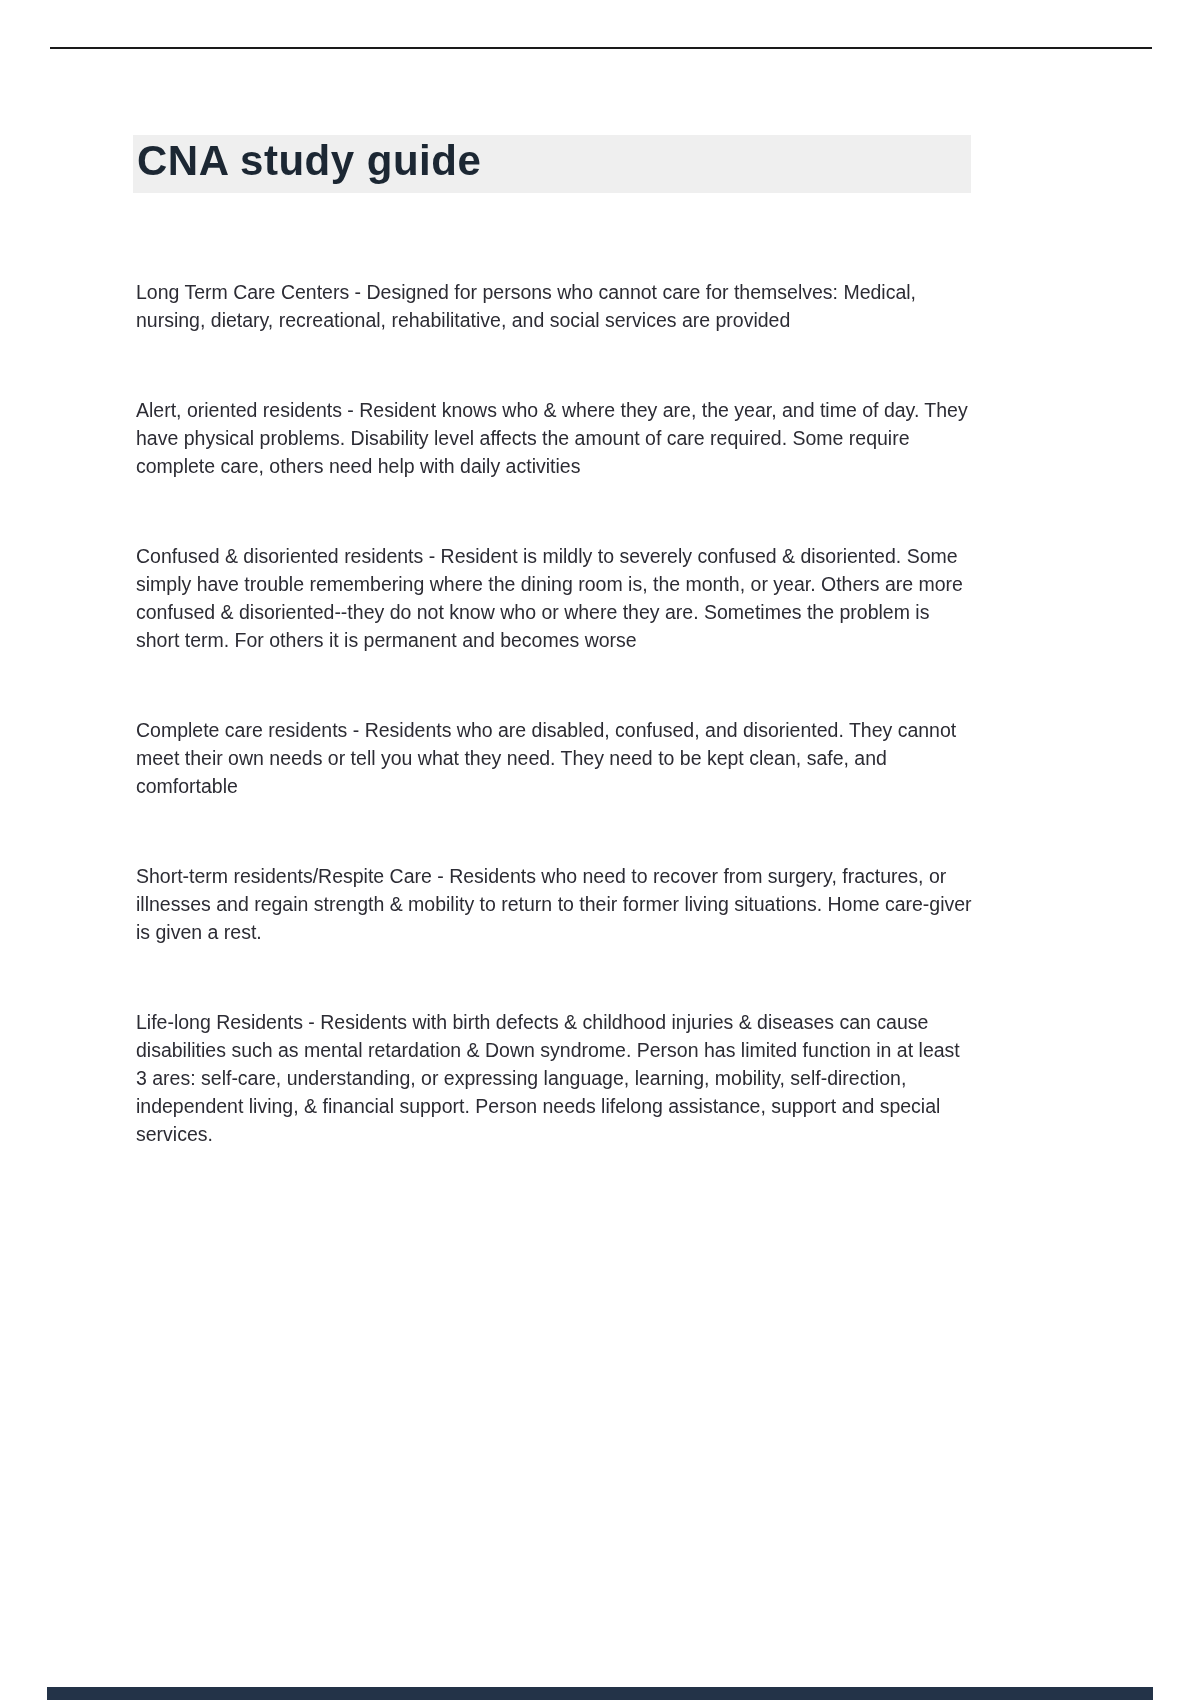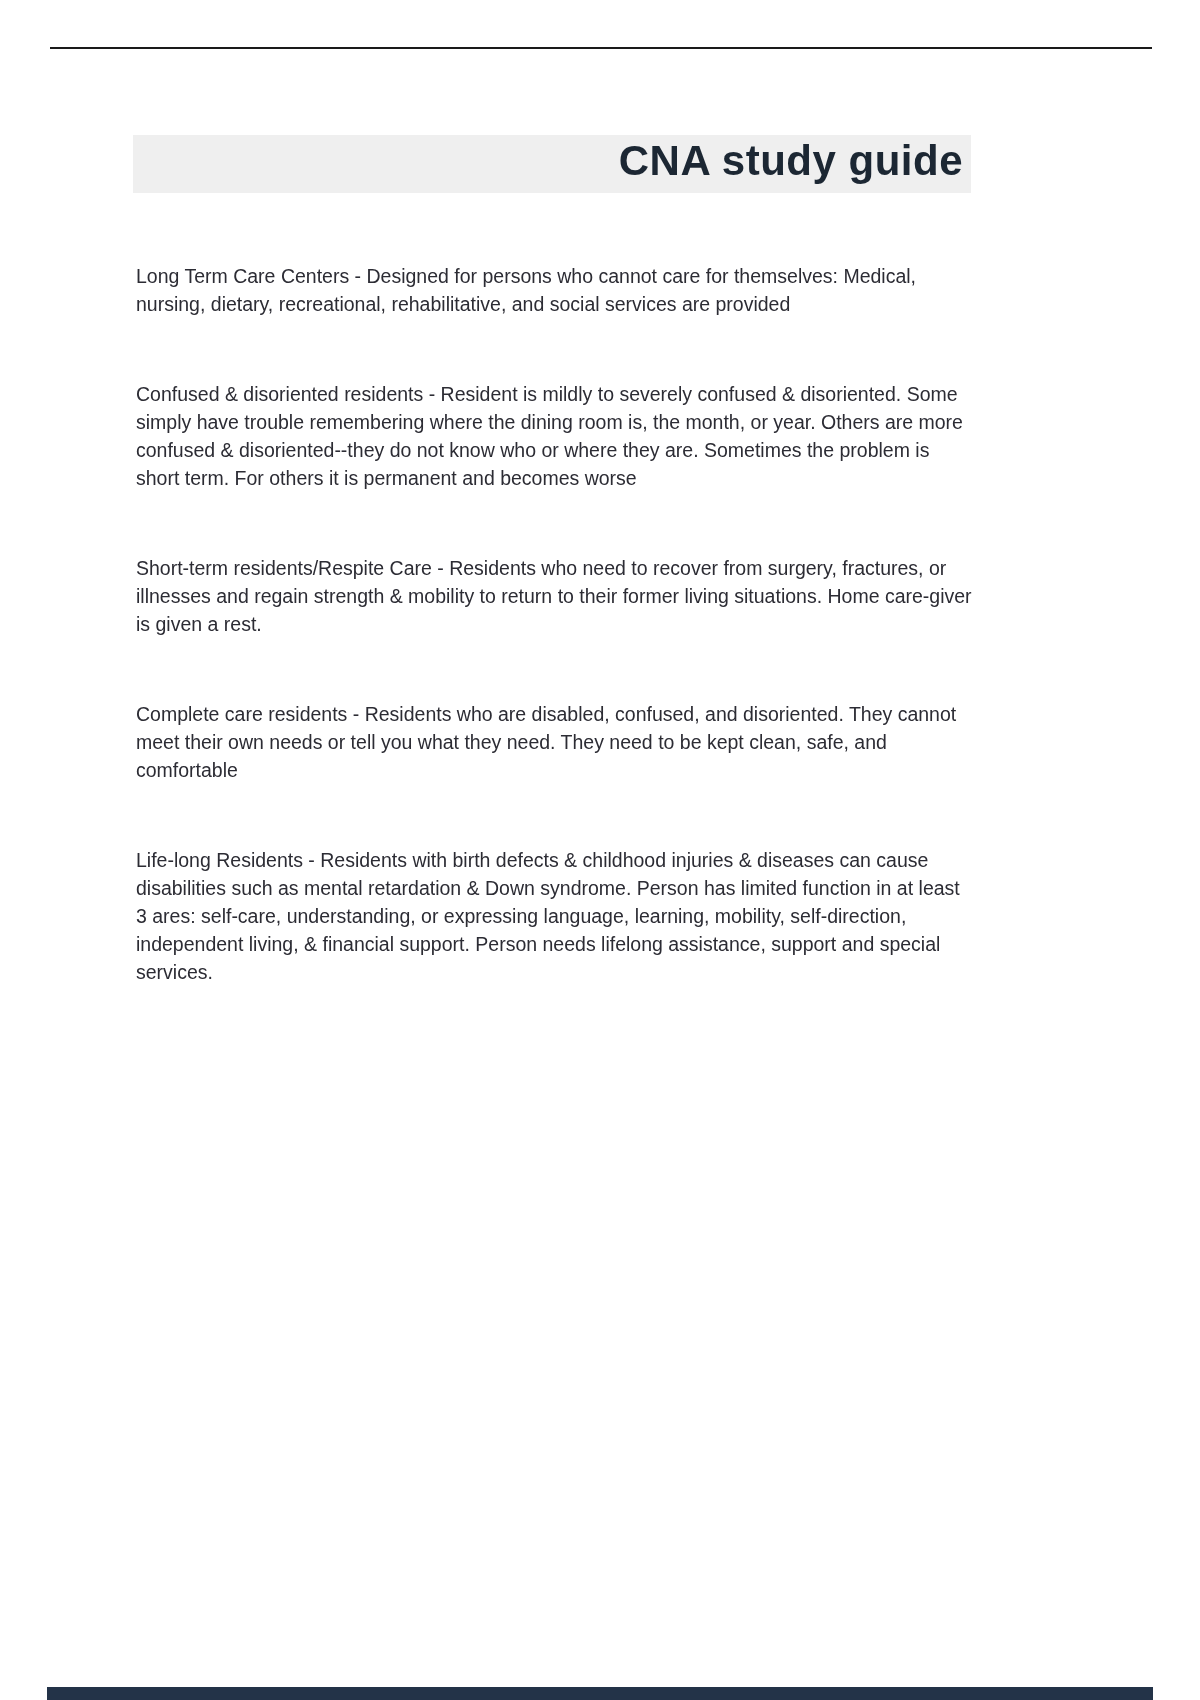--- a/index.html
+++ b/index.html
@@ -44,30 +44,29 @@
     background: var(--title-highlight);
     padding: 2px 8px 8px 4px;
   }
   .title {
     margin: 0;
     font-size: 42px;
     line-height: 48px;
     font-weight: bold;
     letter-spacing: 0.5px;
     color: var(--title-text);
-    text-align: right;
   }
   .content {
     position: absolute;
     left: 136px;
     top: 262px;
     width: 836px;
   }
   .content p {
-    margin: 0 0 62px 0;
+    margin: 16px 0 62px 0;
     font-size: 19.5px;
     line-height: 28px;
     color: var(--body-text);
   }
   .bottom-bar {
     position: absolute;
     left: 47px;
     right: 47px;
     bottom: 0;
     height: 13px;
@@ -80,21 +79,22 @@
 <div class="page">
 
   <div class="top-rule"></div>
 
   <div class="title-wrap">
     <h1 class="title">CNA study guide</h1>
   </div>
 
   <div class="content">
     <p>Long Term Care Centers - Designed for persons who cannot care for themselves: Medical, nursing, dietary, recreational, rehabilitative, and social services are provided</p>
+    <p>Alert, oriented residents - Resident knows who &amp; where they are, the year, and time of day. They have physical problems. Disability level affects the amount of care required. Some require complete care, others need help with daily activities</p>
     <p>Confused &amp; disoriented residents - Resident is mildly to severely confused &amp; disoriented. Some simply have trouble remembering where the dining room is, the month, or year. Others are more confused &amp; disoriented--they do not know who or where they are. Sometimes the problem is short term. For others it is permanent and becomes worse</p>
+    <p>Complete care residents - Residents who are disabled, confused, and disoriented. They cannot meet their own needs or tell you what they need. They need to be kept clean, safe, and comfortable</p>
     <p>Short-term residents/Respite Care - Residents who need to recover from surgery, fractures, or illnesses and regain strength &amp; mobility to return to their former living situations. Home care-giver is given a rest.</p>
-    <p>Complete care residents - Residents who are disabled, confused, and disoriented. They cannot meet their own needs or tell you what they need. They need to be kept clean, safe, and comfortable</p>
     <p>Life-long Residents - Residents with birth defects &amp; childhood injuries &amp; diseases can cause disabilities such as mental retardation &amp; Down syndrome. Person has limited function in at least 3 ares: self-care, understanding, or expressing language, learning, mobility, self-direction, independent living, &amp; financial support. Person needs lifelong assistance, support and special services.</p>
   </div>
 
   <div class="bottom-bar"></div>
 
 </div>
 
 </body></html>

